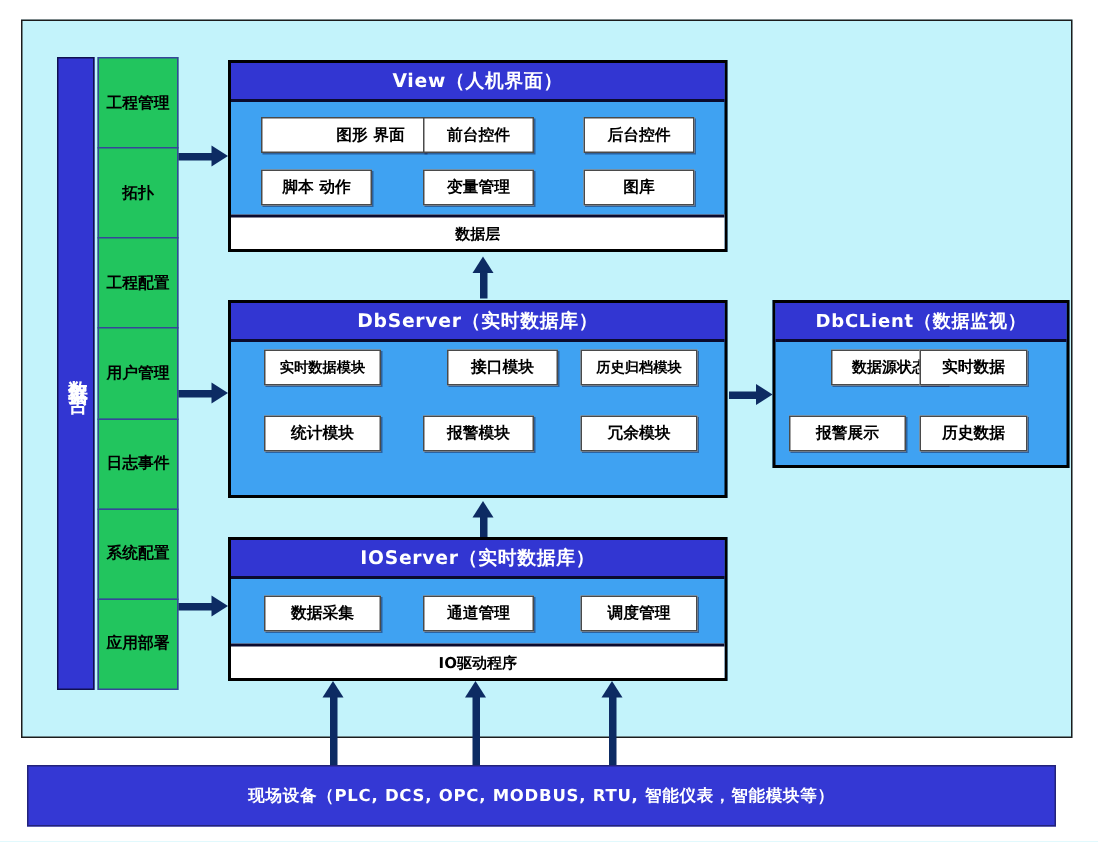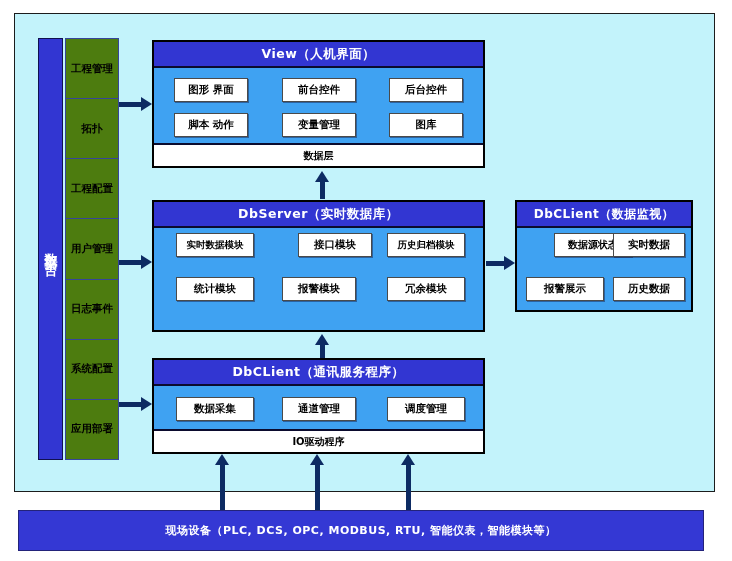--- a/index.html
+++ b/index.html
@@ -38,21 +38,21 @@
     background:#3236d2;border:1px solid #10104f;box-sizing:border-box;
     display:flex;align-items:center;justify-content:center;
     color:#ffffff;font-weight:bold;font-size:13px;
     writing-mode:vertical-lr;text-orientation:upright;letter-spacing:3px;
   }
   .navcol{
     position:absolute;left:65px;top:38px;width:54px;height:422px;
     display:flex;flex-direction:column;
   }
   .navitem{
-    flex:1;background:#4d7c0f;border:1px solid #36459a;margin-top:-1px;
+    flex:1;background:#22c55e;border:1px solid #36459a;margin-top:-1px;
     display:flex;align-items:center;justify-content:center;
     font-size:10.5px;font-weight:bold;color:#000000;box-sizing:border-box;
   }
   .navitem:first-child{margin-top:0;}
   
   .ar{position:absolute;}
   .shaft{position:absolute;background:#0d2b63;}
   .head{position:absolute;width:0;height:0;}
   .ar-right .shaft{left:0;top:5px;height:5px;}
   .ar-right .head{top:0;border-top:7px solid transparent;border-bottom:7px solid transparent;border-left:11px solid #0d2b63;}
@@ -78,49 +78,49 @@
   <div class="navitem">拓扑</div>
   <div class="navitem">工程配置</div>
   <div class="navitem">用户管理</div>
   <div class="navitem">日志事件</div>
   <div class="navitem">系统配置</div>
   <div class="navitem">应用部署</div>
 </div>
 
 <div class="bigbox" style="left:152px;top:40px;width:333px;height:128px;">
   <div class="titlebar">View（人机界面）</div>
-  <div class="mod" style="left:20px;top:36px;width:72px;">图形 界面</div>
+  <div class="mod" style="left:20px;top:36px;width:72px;padding-left:36px;">图形 界面</div>
   <div class="mod" style="left:128px;top:36px;width:72px;">前台控件</div>
   <div class="mod" style="left:235px;top:36px;width:72px;">后台控件</div>
   <div class="mod" style="left:20px;top:71px;width:72px;">脚本 动作</div>
   <div class="mod" style="left:128px;top:71px;width:72px;">变量管理</div>
   <div class="mod" style="left:235px;top:71px;width:72px;">图库</div>
   <div class="strip">数据层</div>
 </div>
 
 <div class="bigbox" style="left:152px;top:200px;width:333px;height:132px;">
   <div class="titlebar">DbServer（实时数据库）</div>
   <div class="mod" style="left:22px;top:31px;width:76px;font-size:9.5px;">实时数据模块</div>
   <div class="mod" style="left:144px;top:31px;width:72px;">接口模块</div>
   <div class="mod" style="left:233px;top:31px;width:76px;font-size:9.5px;">历史归档模块</div>
   <div class="mod" style="left:22px;top:75px;width:76px;">统计模块</div>
   <div class="mod" style="left:128px;top:75px;width:72px;">报警模块</div>
   <div class="mod" style="left:233px;top:75px;width:76px;">冗余模块</div>
 </div>
 
-<div class="bigbox" style="left:515px;top:200px;width:178px;height:112px;">
+<div class="bigbox" style="left:515px;top:200px;width:198px;height:112px;">
   <div class="titlebar" style="font-size:12px;">DbCLient（数据监视）</div>
   <div class="mod" style="left:9px;top:31px;width:76px;font-size:10px;margin-left:28px;">数据源状态</div>
   <div class="mod" style="left:96px;top:31px;width:70px;">实时数据</div>
   <div class="mod" style="left:9px;top:75px;width:76px;">报警展示</div>
   <div class="mod" style="left:96px;top:75px;width:70px;">历史数据</div>
 </div>
 
 <div class="bigbox" style="left:152px;top:358px;width:333px;height:96px;">
-  <div class="titlebar">DbCLient（通讯服务程序）</div>
+  <div class="titlebar">IOServer（实时数据库）</div>
   <div class="mod" style="left:22px;top:37px;width:76px;">数据采集</div>
   <div class="mod" style="left:128px;top:37px;width:72px;">通道管理</div>
   <div class="mod" style="left:233px;top:37px;width:76px;">调度管理</div>
   <div class="strip">IO驱动程序</div>
 </div>
 
 <div class="ar ar-right" style="left:119px;top:97px;width:33px;height:14px;">
   <div class="shaft" style="width:23px;"></div>
     <div class="head" style="left:22px;"></div>
 </div>

